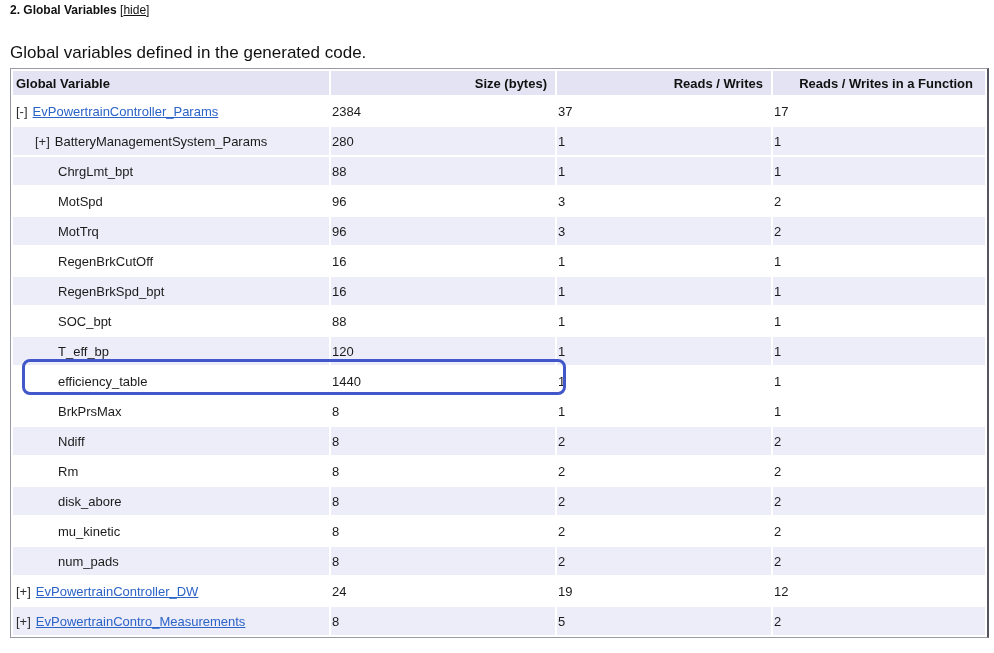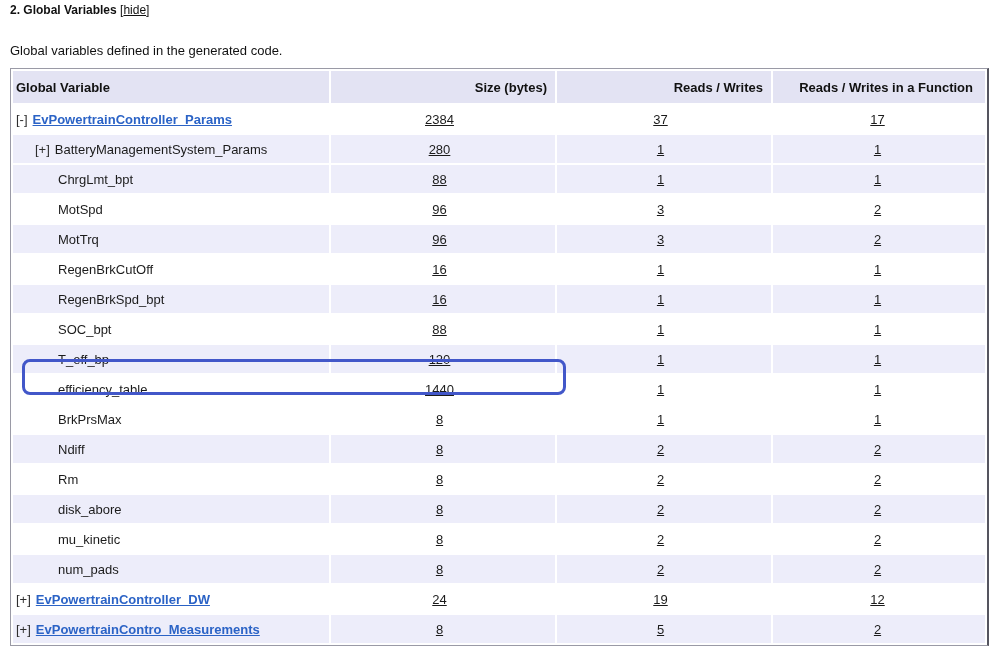--- a/index.html
+++ b/index.html
@@ -6,49 +6,49 @@
   .page {
     position:relative; width:994px; height:653px; overflow:hidden;
     background:#ffffff; font-family:"Liberation Sans", sans-serif; color:#1b1b1b;
   }
   .heading {
     position:absolute; left:10px; top:0px;
     font-size:12px; font-weight:bold; color:#111111; line-height:20px;
   }
   .heading .toggle-wrap { font-weight:normal; }
   .hide-link { color:#111111; text-decoration:underline; cursor:pointer; }
-  .caption { position:absolute; left:10px; top:43px; font-size:13px; color:#111111; }
+  .caption { position:absolute; left:10px; top:43px; font-size:17px; color:#111111; }
 
   table.gv-table {
     position:absolute; left:10px; top:68px; width:976px;
     table-layout:fixed; border-collapse:separate; border-spacing:2px;
     background:#ffffff;
     border-top:1px solid #9a9aa6; border-left:1px solid #9a9aa6;
     border-bottom:1px solid #9a9aa6; border-right:2px solid #55555f;
     font-size:13px;
   }
   th {
-    background:var(--header-bg); font-weight:bold; height:32px;
+    background:var(--header-bg); font-weight:bold; height:24px;
     text-align:right; padding:0 8px 0 0; vertical-align:middle;
     font-size:13px; color:#111111; overflow:hidden; white-space:nowrap;
   }
   th.var-col { text-align:left; padding:0 0 0 3px; }
   th.fn-col  { padding-right:12px; }
   td {
     height:26px; vertical-align:middle; background:#ffffff;
     overflow:hidden; white-space:nowrap; color:#1b1b1b;
   }
   tr.shaded td { background:var(--shade-bg); }
-  td.num  { text-align:center; padding-right:8px;text-decoration:underline; }
+  td.num  { text-align:left; padding-right:8px; }
   td.num.last { padding-right:4px; }
   td.indent-0 { padding-left:3px; }
   td.indent-1 { padding-left:22px; }
   td.indent-2 { padding-left:45px;margin-top:18px; }
   .expand-toggle { color:#2d2d2d; margin-right:5px; cursor:pointer; }
-  a.var-link { color:var(--link-color); text-decoration:underline; cursor:pointer;font-weight:bold; }
+  a.var-link { color:var(--link-color); text-decoration:underline; cursor:pointer; }
   .var-plain { color:#1b1b1b;text-align:right; }
   .highlight-box {
     position:absolute; box-sizing:border-box;
     border:3px solid var(--highlight-color); border-radius:8px;
     background:transparent; pointer-events:none;
   }
 </style>
 </head>
 <body>
 

